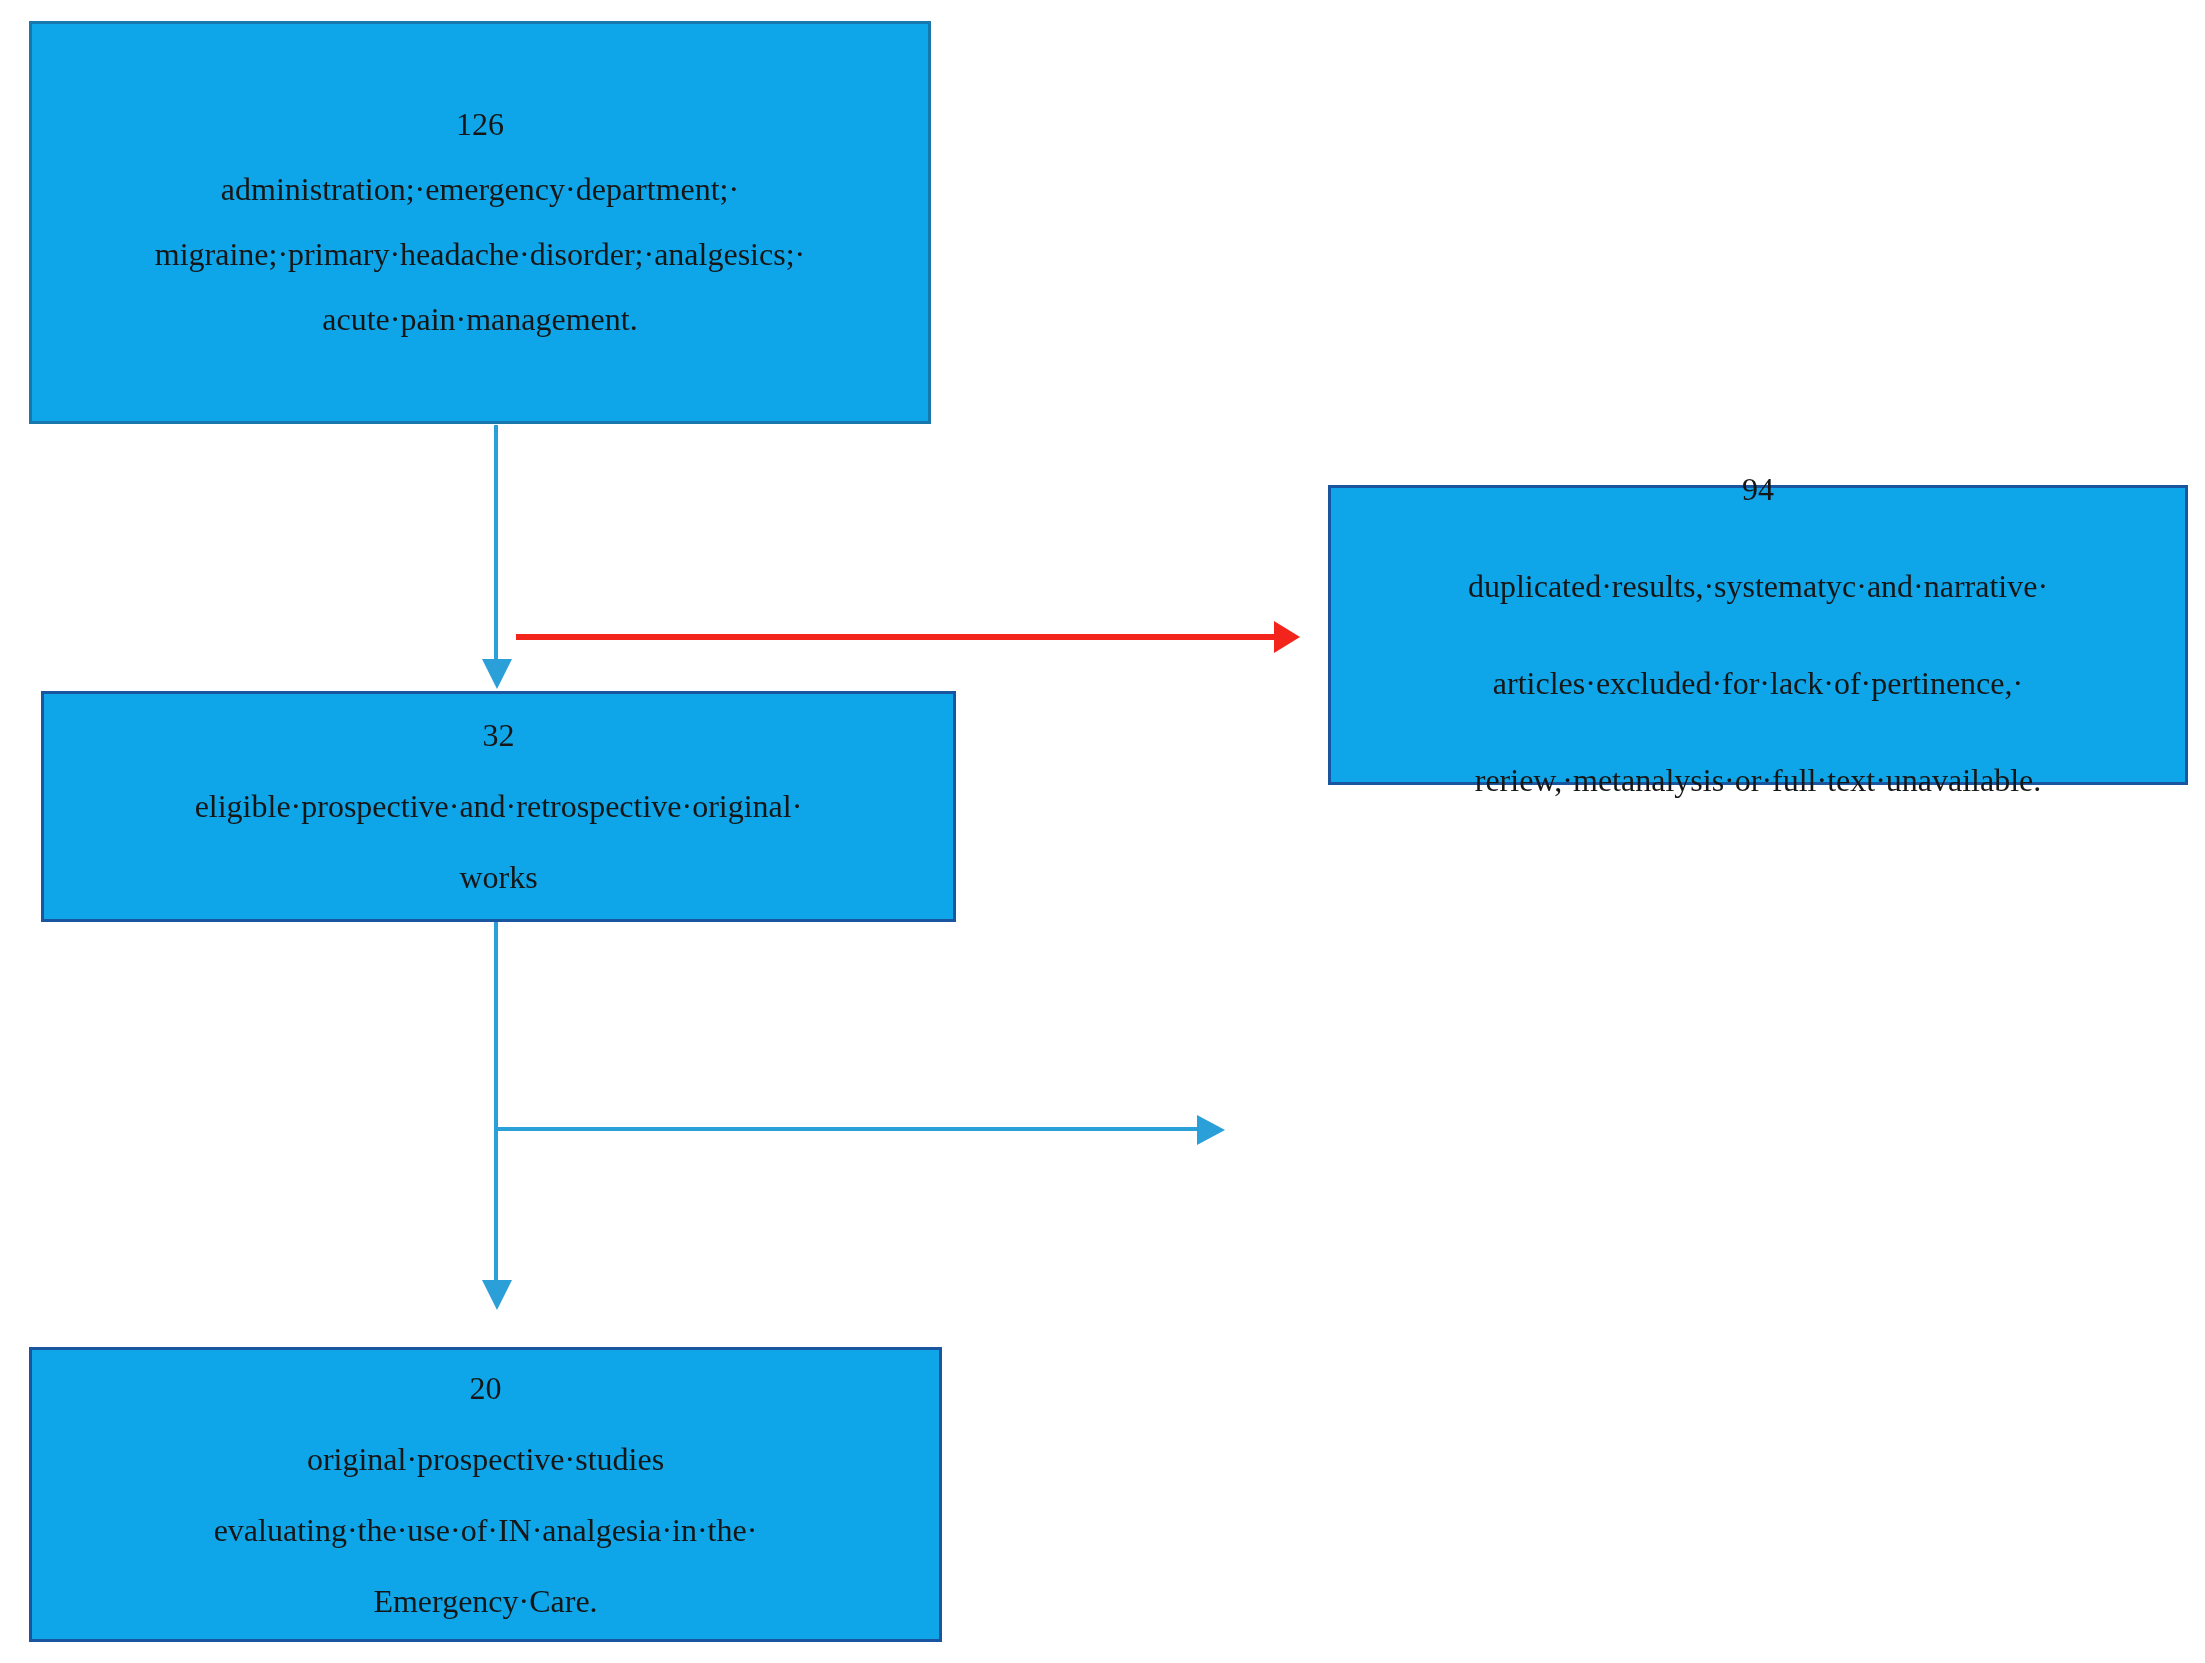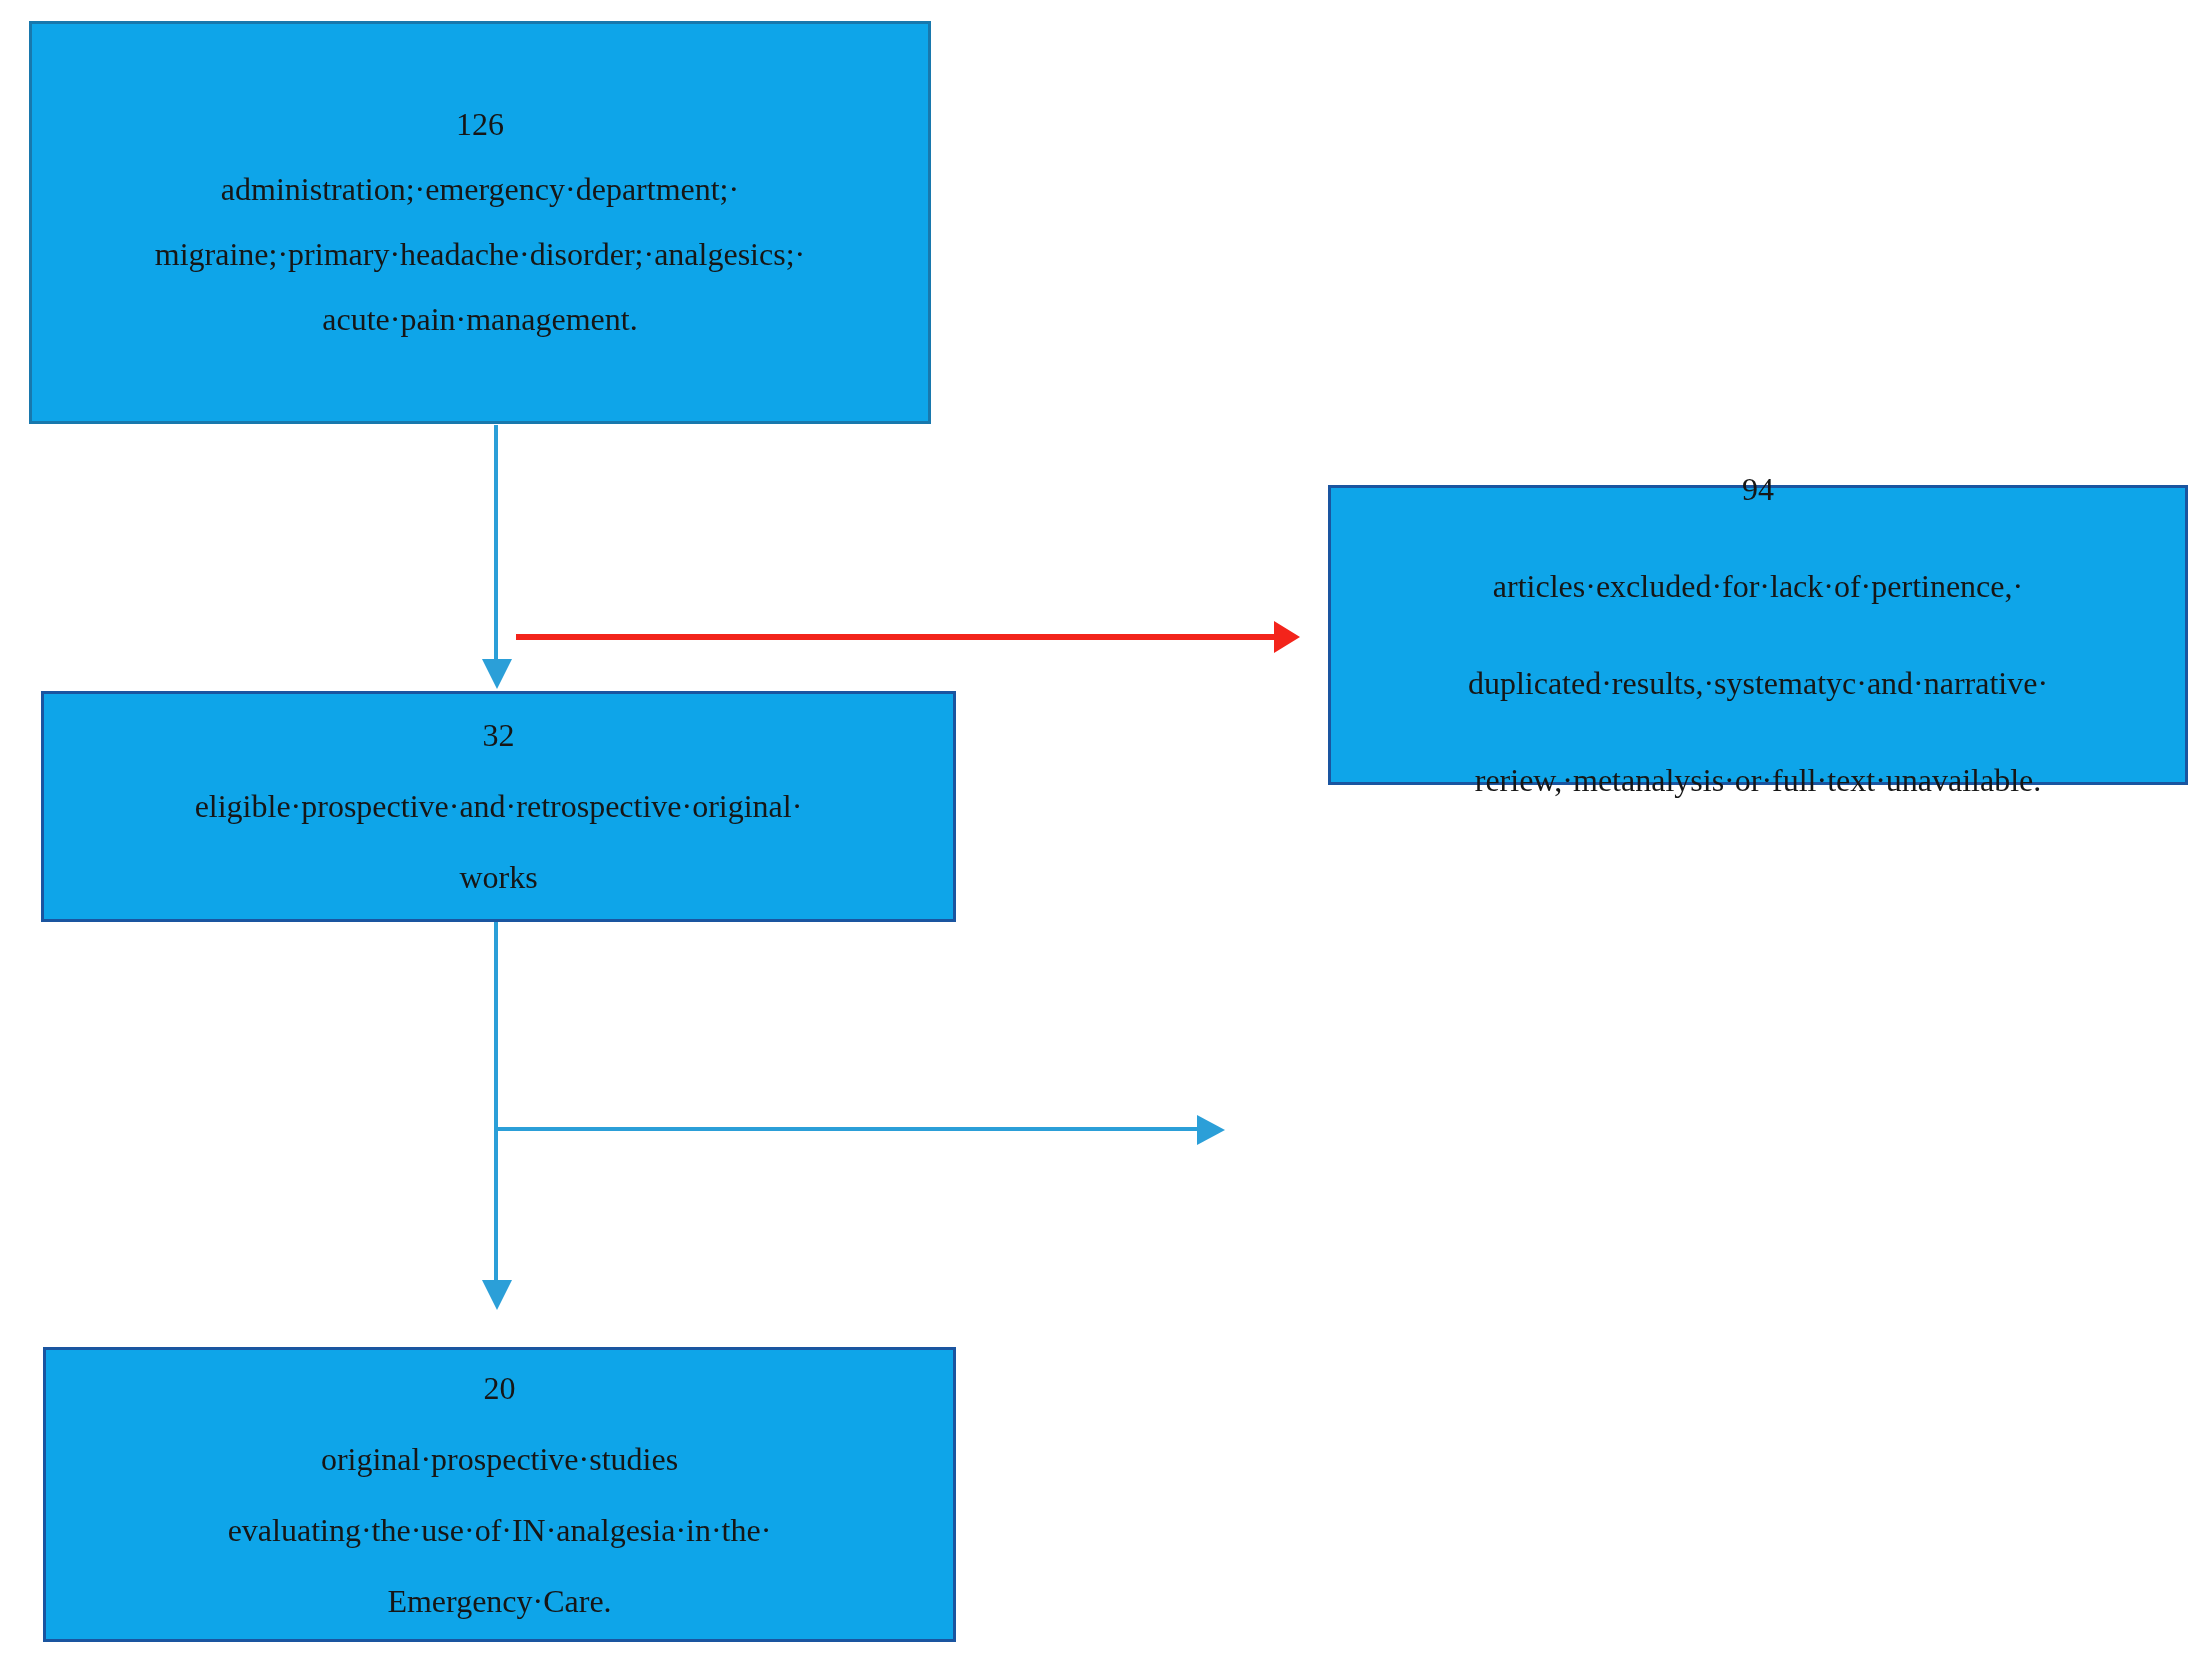--- a/index.html
+++ b/index.html
@@ -59,39 +59,39 @@
   </div>
 
   <div class="connector line-blue" style="left:494px;top:425px;width:3.9px;height:235px;"></div>
   <div class="tri tri-down-blue" style="left:482px;top:659px;"></div>
 
   <div class="connector line-red" style="left:516px;top:634px;width:759px;height:5.8px;"></div>
   <div class="tri tri-right-red" style="left:1274px;top:621px;"></div>
 
   <div class="box box-std" id="box-excluded-94" style="left:1328px;top:485px;width:860px;height:300px;gap:26px;">
     <div class="line">94</div>
+    <div class="line">duplicated·results,·systematyc·and·narrative·</div>
     <div class="line">articles·excluded·for·lack·of·pertinence,·</div>
-    <div class="line">duplicated·results,·systematyc·and·narrative·</div>
     <div class="line">reriew,·metanalysis·or·full·text·unavailable.</div>
   </div>
 
   <div class="box box-std" id="box-eligible" style="left:41px;top:691px;width:915px;height:231px;">
     <div class="line">32</div>
     <div class="line">eligible·prospective·and·retrospective·original·</div>
     <div class="line">works</div>
   </div>
 
   <div class="connector line-blue" style="left:494px;top:922px;width:3.9px;height:358px;"></div>
   <div class="tri tri-down-blue" style="left:482px;top:1280px;"></div>
 
   <div class="connector line-blue" style="left:496px;top:1127px;width:702px;height:3.9px;"></div>
   <div class="tri tri-right-blue" style="left:1197px;top:1115px;"></div>
 
 
-  <div class="box box-std" id="box-prospective" style="left:43px;top:1347px;width:913px;height:295px;">
+  <div class="box box-std" id="box-prospective" style="left:29px;top:1347px;width:913px;height:295px;">
     <div class="line">20</div>
     <div class="line">original·prospective·studies</div>
     <div class="line">evaluating·the·use·of·IN·analgesia·in·the·</div>
     <div class="line">Emergency·Care.</div>
   </div>
 
 </div>
 
 
 </body></html>

